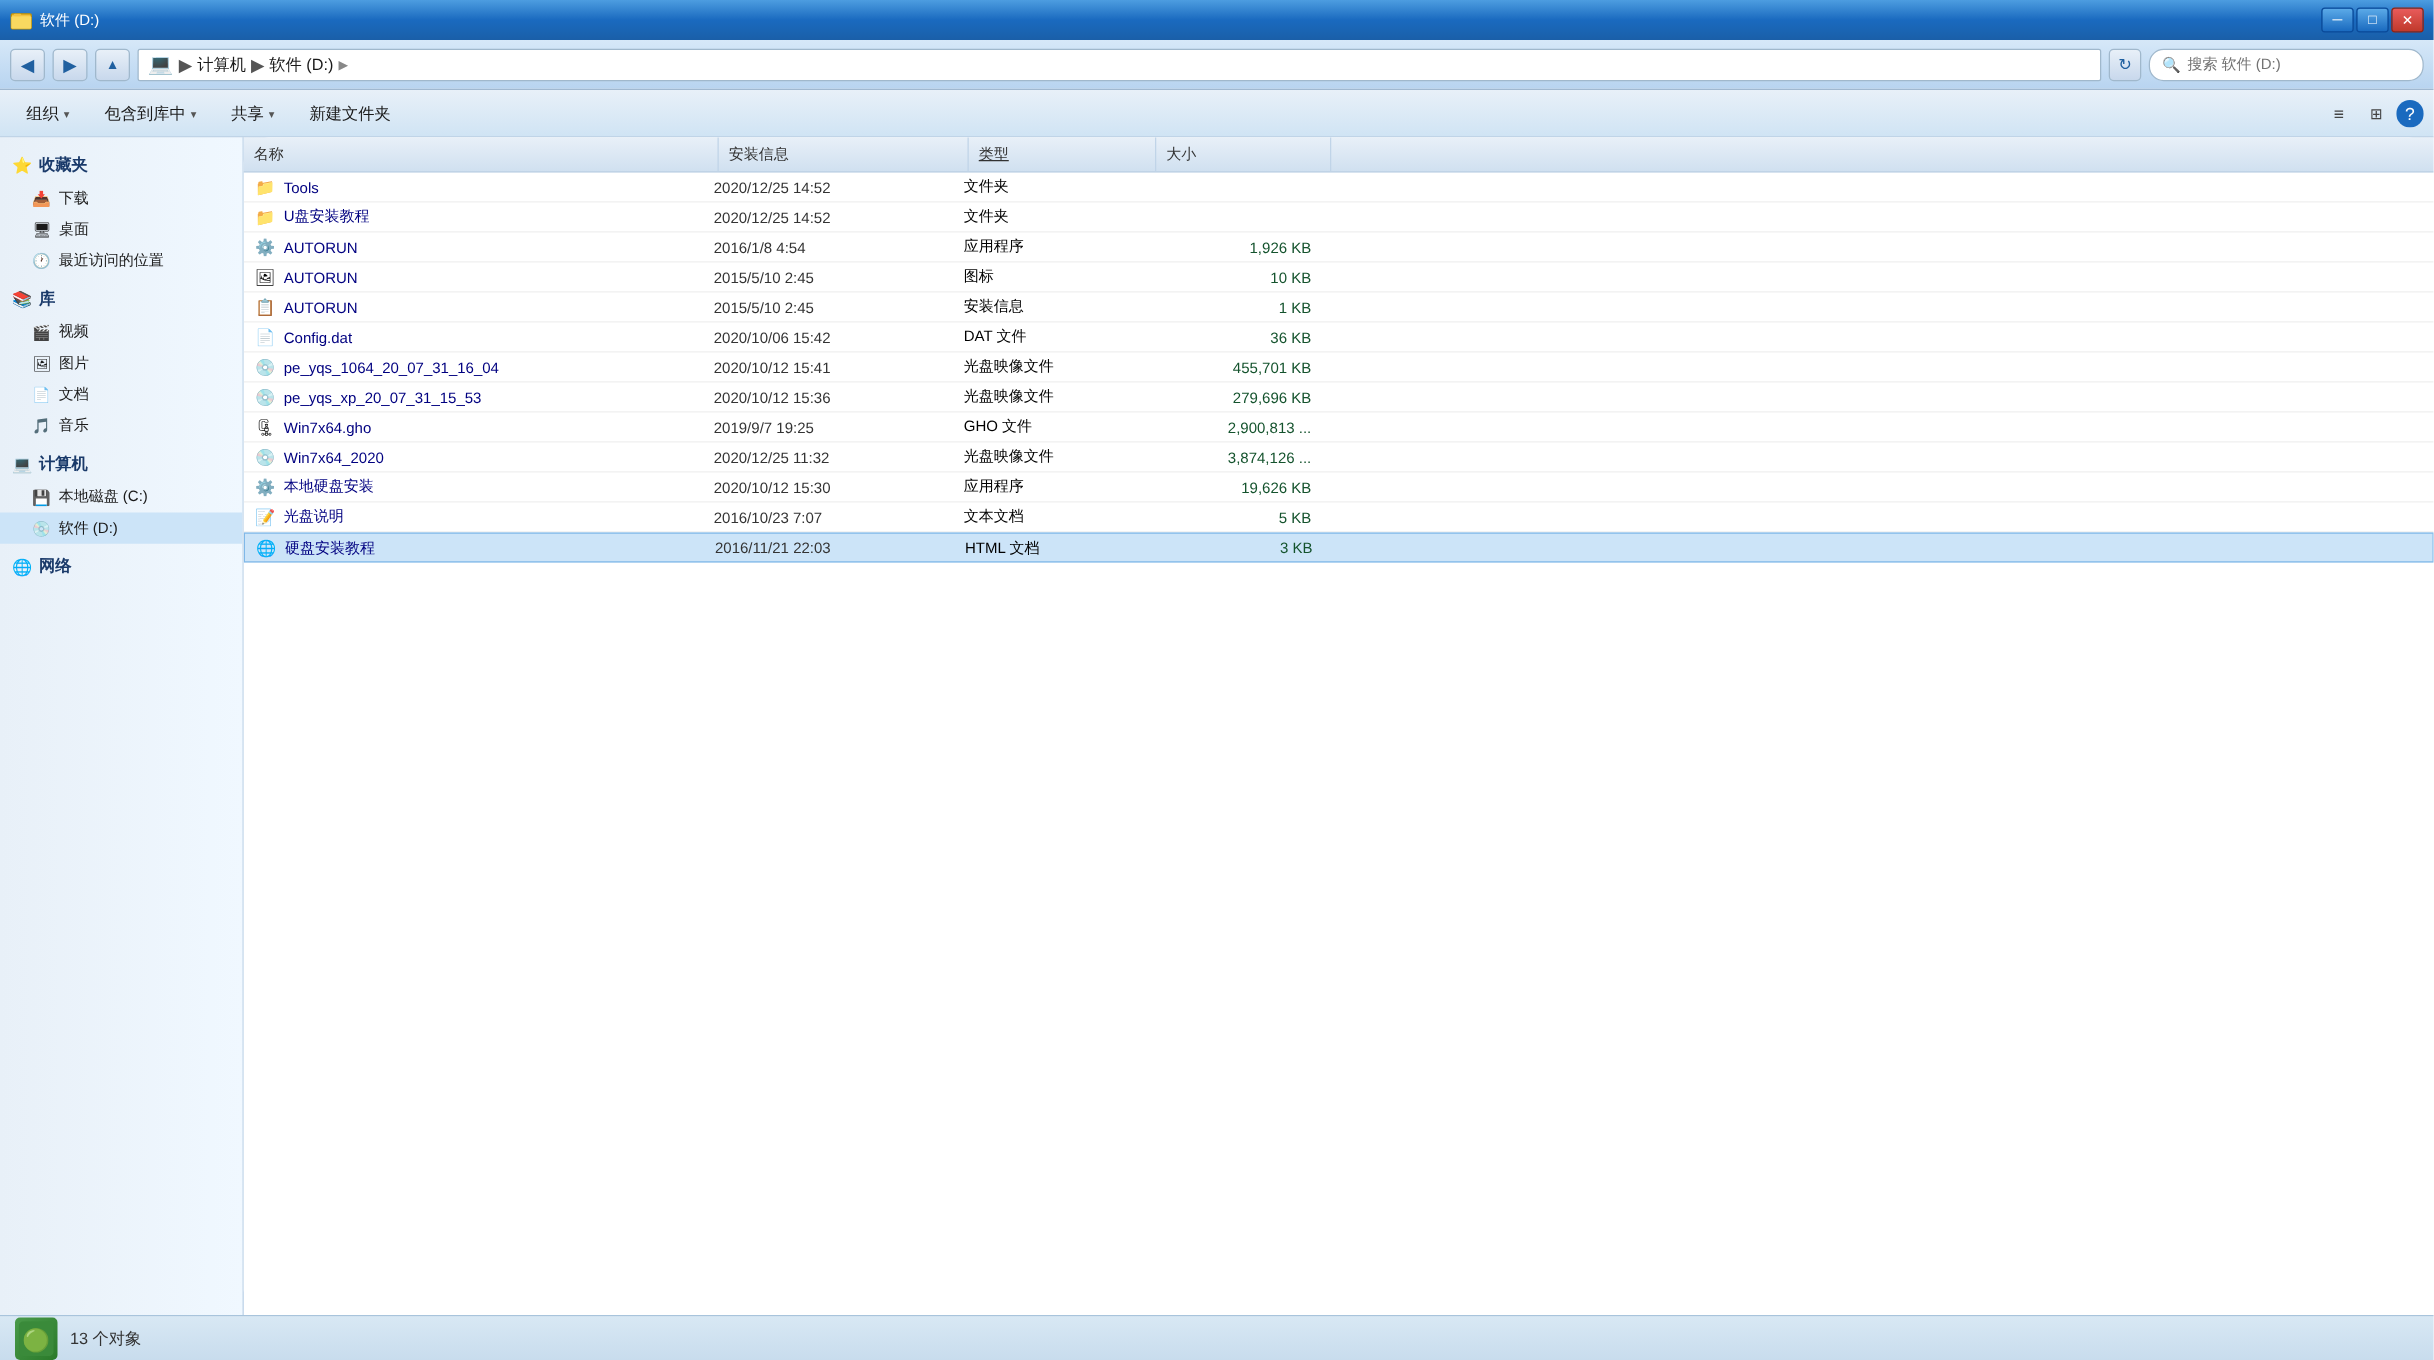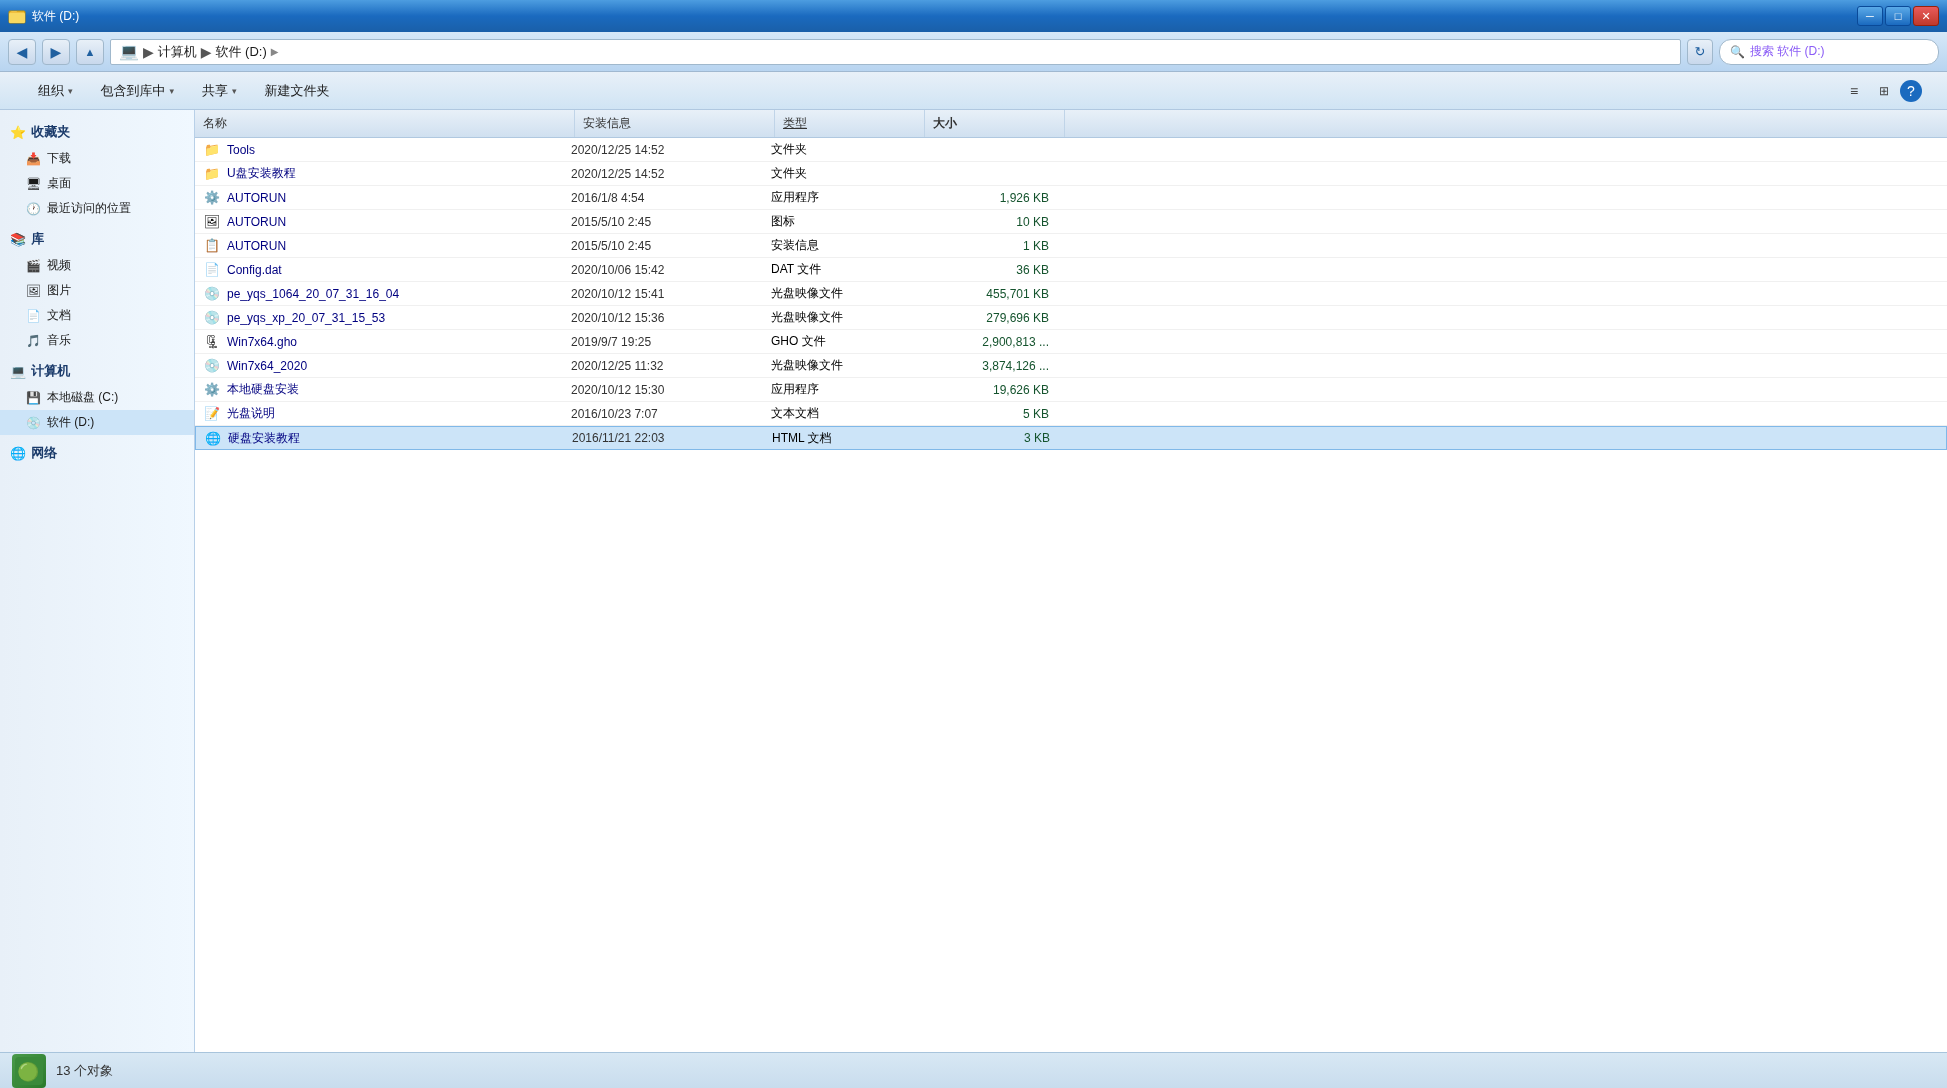--- a/index.html
+++ b/index.html
@@ -128,21 +128,21 @@
       font-size: 12px;
       color: #888;
     }
 
     
     .toolbar {
       background: linear-gradient(to bottom, #e8f0f8, #d0e4f4);
       height: 38px;
       display: flex;
       align-items: center;
-      padding: 0 25px;
+      padding: 0 8px;
       gap: 2px;
       border-bottom: 1px solid #b0c8e0;
     }
     .toolbar-btn {
       height: 30px;
       padding: 0 12px;
       background: transparent;
       border: 1px solid transparent;
       border-radius: 4px;
       cursor: pointer;
@@ -228,21 +228,21 @@
       font-size: 12px;
       color: #333;
       cursor: pointer;
       height: 100%;
       border-right: 1px solid #c0d4e8;
       user-select: none;
     }
     .col-name { width: 380px; }
     .col-date { width: 200px; }
     .col-type { width: 150px; text-decoration: underline; }
-    .col-size { width: 140px; font-weight: bold; }
+    .col-size { width: 140px; }
 
     .file-list {
       flex: 1;
       overflow-y: auto;
     }
     .file-row {
       display: flex;
       align-items: center;
       height: 24px;
       border-bottom: 1px solid #f0f0f0;
@@ -345,21 +345,21 @@
     <span class="path-item" style="font-size:16px;">💻</span>
     <span class="path-separator">▶</span>
     <span class="path-item">计算机</span>
     <span class="path-separator">▶</span>
     <span class="path-item">软件 (D:)</span>
     <span class="path-arrow">▶</span>
   </div>
   <div class="address-refresh">↻</div>
   <div class="search-box">
     <span>🔍</span>
-    <span style="color:#8b5cf6; font-size:12px;">搜索 软件 (D:)</span>
+    <span style="color:#737373; font-size:12px;">搜索 软件 (D:)</span>
   </div>
 </div>
 
 <div class="toolbar">
   <button class="toolbar-btn">
     <span>组织</span>
     <span class="dropdown-arrow">▾</span>
   </button>
   <button class="toolbar-btn">
     <span>包含到库中</span>

